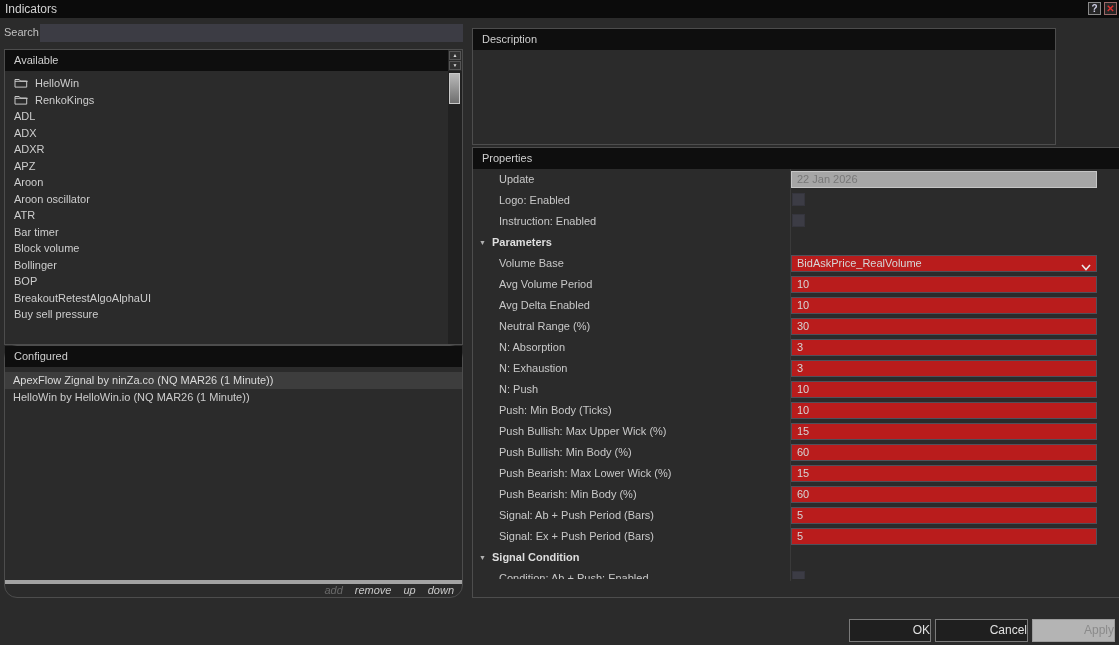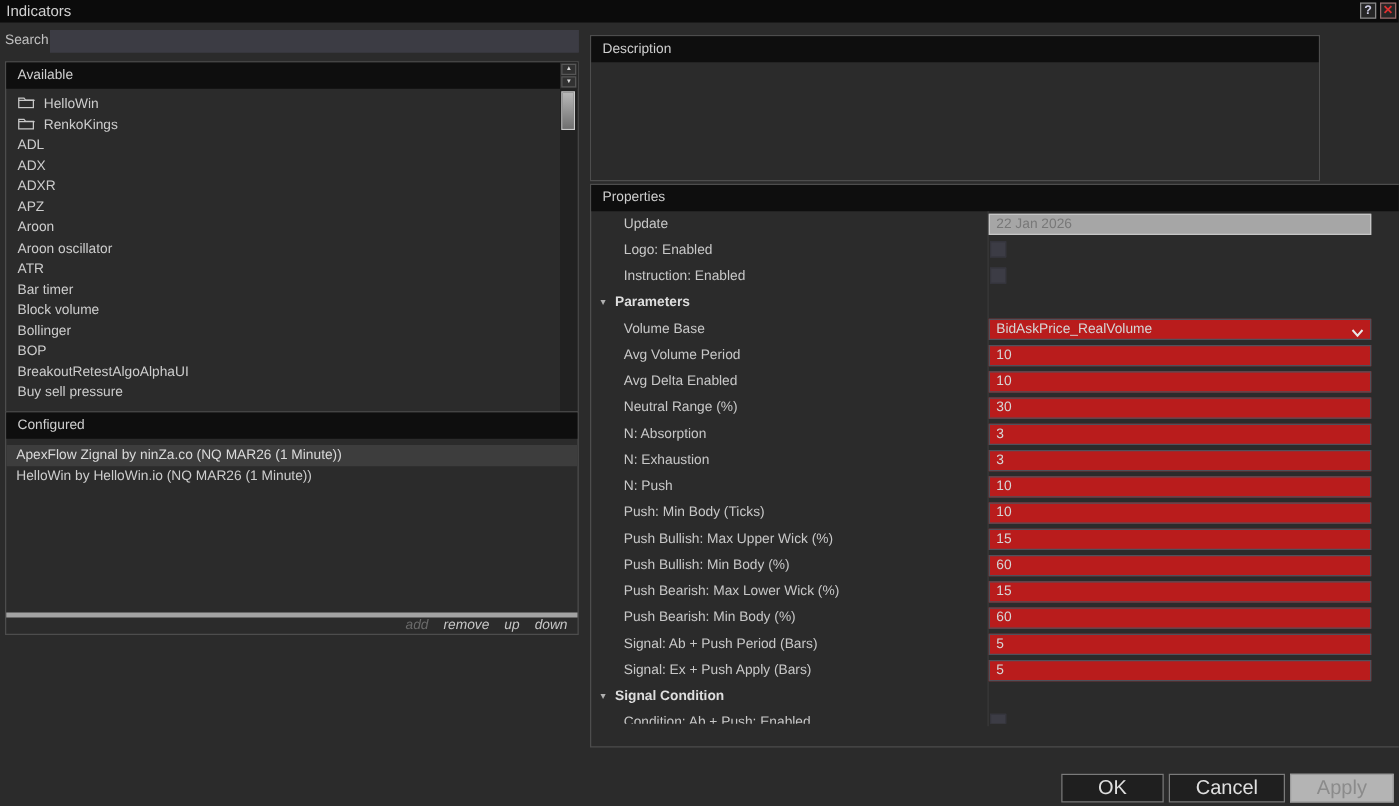--- a/index.html
+++ b/index.html
@@ -29,21 +29,21 @@
     background:linear-gradient(#b9b9b9,#6f6f6f); }
   
   .search-label { position:absolute; left:4px; top:26px; color:#c0c0c0; }
   .search-input { position:absolute; left:40px; top:24px; width:423px; height:18px;
     background:#3c3c44; border:1px solid #3c3c44; color:#e2e2e2; font-family:inherit; font-size:11px; padding:0 4px; outline:none; }
   #available-box { left:4px; top:49px; width:459px; height:296px; }
   #available-list { position:absolute; left:0; top:21px; right:14px; bottom:0; overflow:hidden; padding-top:4px; }
   .avail-track { top:21px; bottom:0; }
   .list-item { height:16.5px; line-height:16.5px; padding-left:9px; color:#cdcdcd; white-space:nowrap; }
   .list-item .folder-icon { display:inline-block; width:14px; height:11px; vertical-align:-1px; margin-right:7px; }
-  #configured-box { left:4px; top:329px; width:459px; height:179px; }
+  #configured-box { left:4px; top:345px; width:459px; height:253px;border-radius:13px; }
   #configured-list { position:absolute; left:0; top:21px; right:0; bottom:18px; overflow:hidden; padding-top:5px; }
   .conf-item { height:17px; line-height:17px; padding-left:8px; white-space:nowrap; color:#cdcdcd; }
   .conf-item.selected { background:#3d3d3d; color:#dadada; }
   #actions-row { position:absolute; left:0; right:0; bottom:0; height:17px; border-top:4px solid #a3a3a3;
     text-align:right; padding-right:8px; font-style:italic; }
   #actions-row span { margin-left:12px; color:#c8c8c8; }
   #actions-row span.disabled { color:#6a6a6a; }
   
   #description-box { left:472px; top:28px; width:584px; height:117px; }
   #description-body { position:absolute; left:0; top:21px; right:0; bottom:0; background:#2b2b2b; }
@@ -59,21 +59,21 @@
   .prop-field { position:absolute; left:0; top:2px; width:306px; height:17px; line-height:15px;
     background:#b91c1c; border:1px solid #50505a; color:#d6d6d6; padding-left:5px; white-space:nowrap; }
   .prop-field.disabled { background:#a6a6a6; border-color:#c6c6c6; color:#787878; }
   .prop-select { cursor:default; }
   .select-chevron { position:absolute; right:5px; top:4px; width:10px; height:7px; }
   .prop-check { position:absolute; left:1px; top:3px; width:13px; height:13px; background:#3c3c45; border:1px solid #35353d; }
   #template-row { position:absolute; left:0; right:0; bottom:0; height:18px; }
   #template-link { position:absolute; right:20px; bottom:3px; font-style:italic; color:#b8b8b8; }
   
   .btn { position:absolute; top:619px; height:23px; background:#1f1f1f; border:1px solid #7a7a7a;
-    color:#e0e0e0; font-size:16px; text-align:center; line-height:21px; cursor:default; }
+    color:#e0e0e0; font-size:12px; text-align:right; line-height:21px; cursor:default; }
   #ok-btn { left:849px; width:82px; }
   #cancel-btn { left:935px; width:93px; }
   #apply-btn { left:1032px; width:83px; background:#b4b4b4; border-color:#9c9c9c; color:#8b8b8b; }
 </style>
 </head>
 <body>
 
 <div class="titlebar">
   <span class="title">Indicators</span>
   <span class="tb-btn tb-help">?</span>
@@ -238,21 +238,21 @@
           <div class="prop-field">60</div>
         </div>
       </div>
       <div class="prop-row">
         <span class="prop-label">Signal: Ab + Push Period (Bars)</span>
         <div class="prop-value">
           <div class="prop-field">5</div>
         </div>
       </div>
       <div class="prop-row">
-        <span class="prop-label">Signal: Ex + Push Apply (Bars)</span>
+        <span class="prop-label">Signal: Ex + Push Period (Bars)</span>
         <div class="prop-value">
           <div class="prop-field">5</div>
         </div>
       </div>
       <div class="prop-row section">
         <span class="sec-arrow">▼</span>
         <span class="prop-label">Signal Condition</span>
       </div>
       <div class="prop-row">
         <span class="prop-label">Condition: Ab + Push: Enabled</span>

